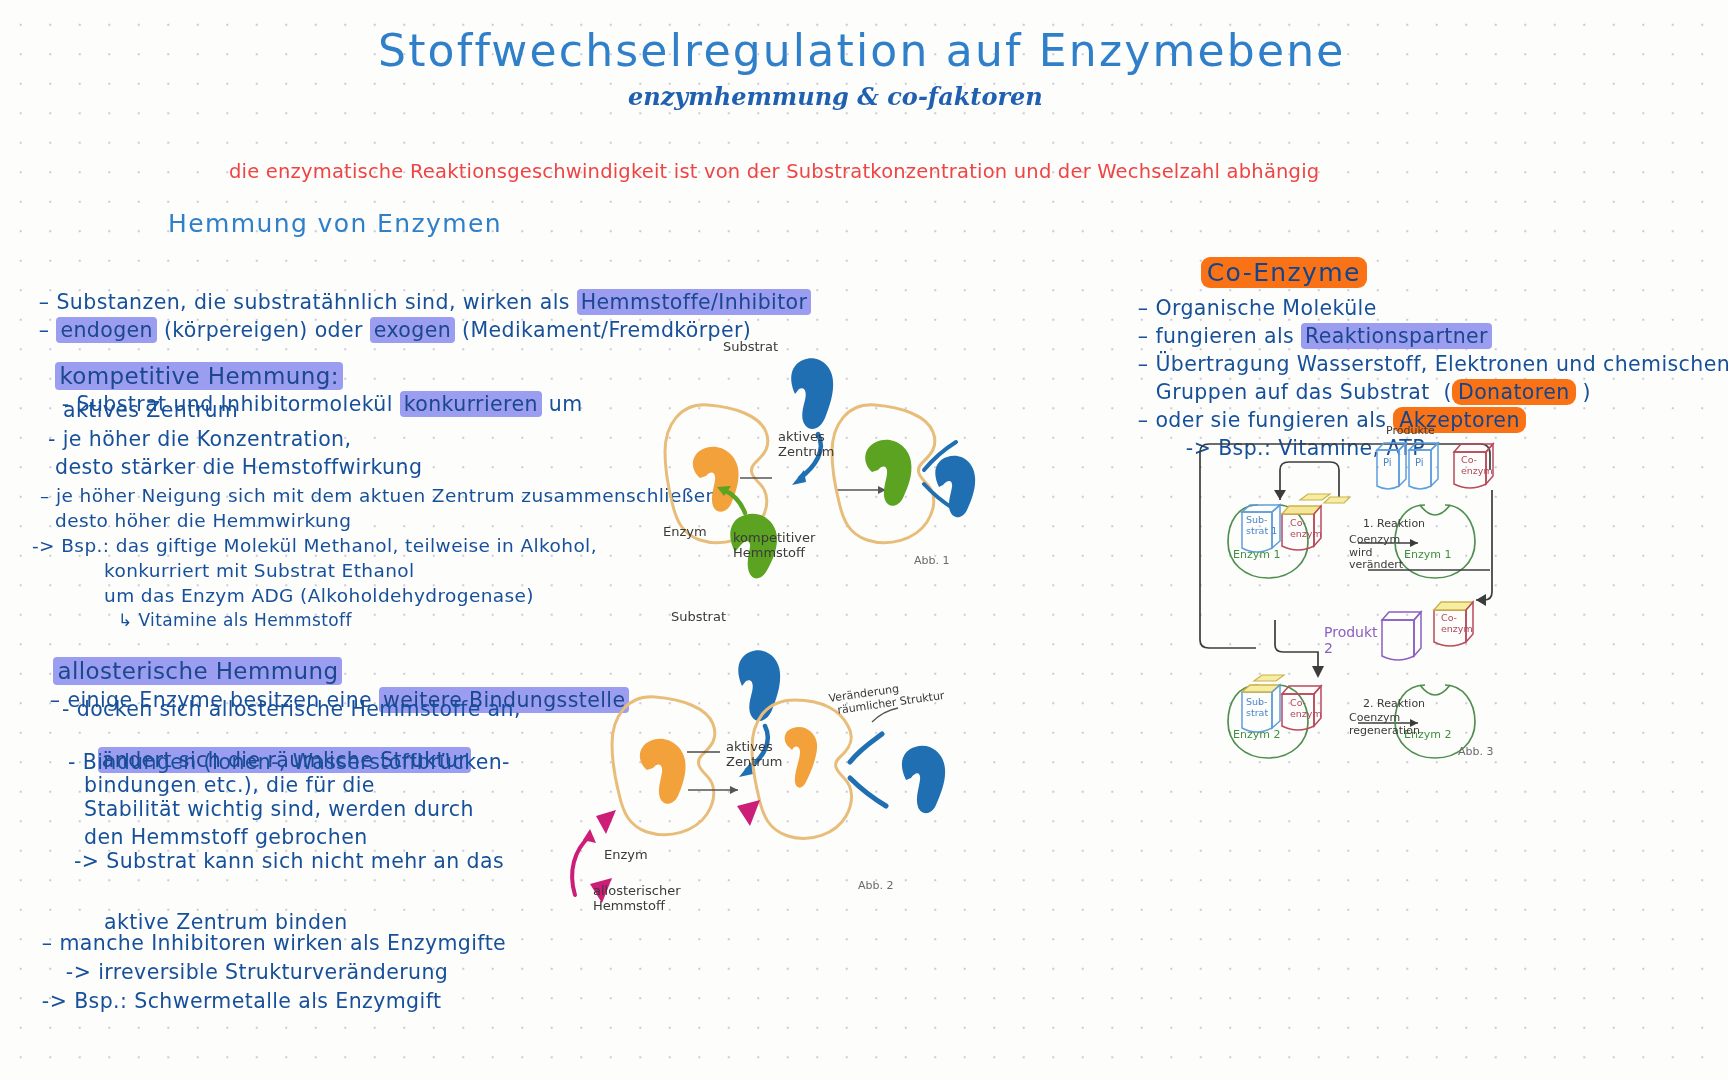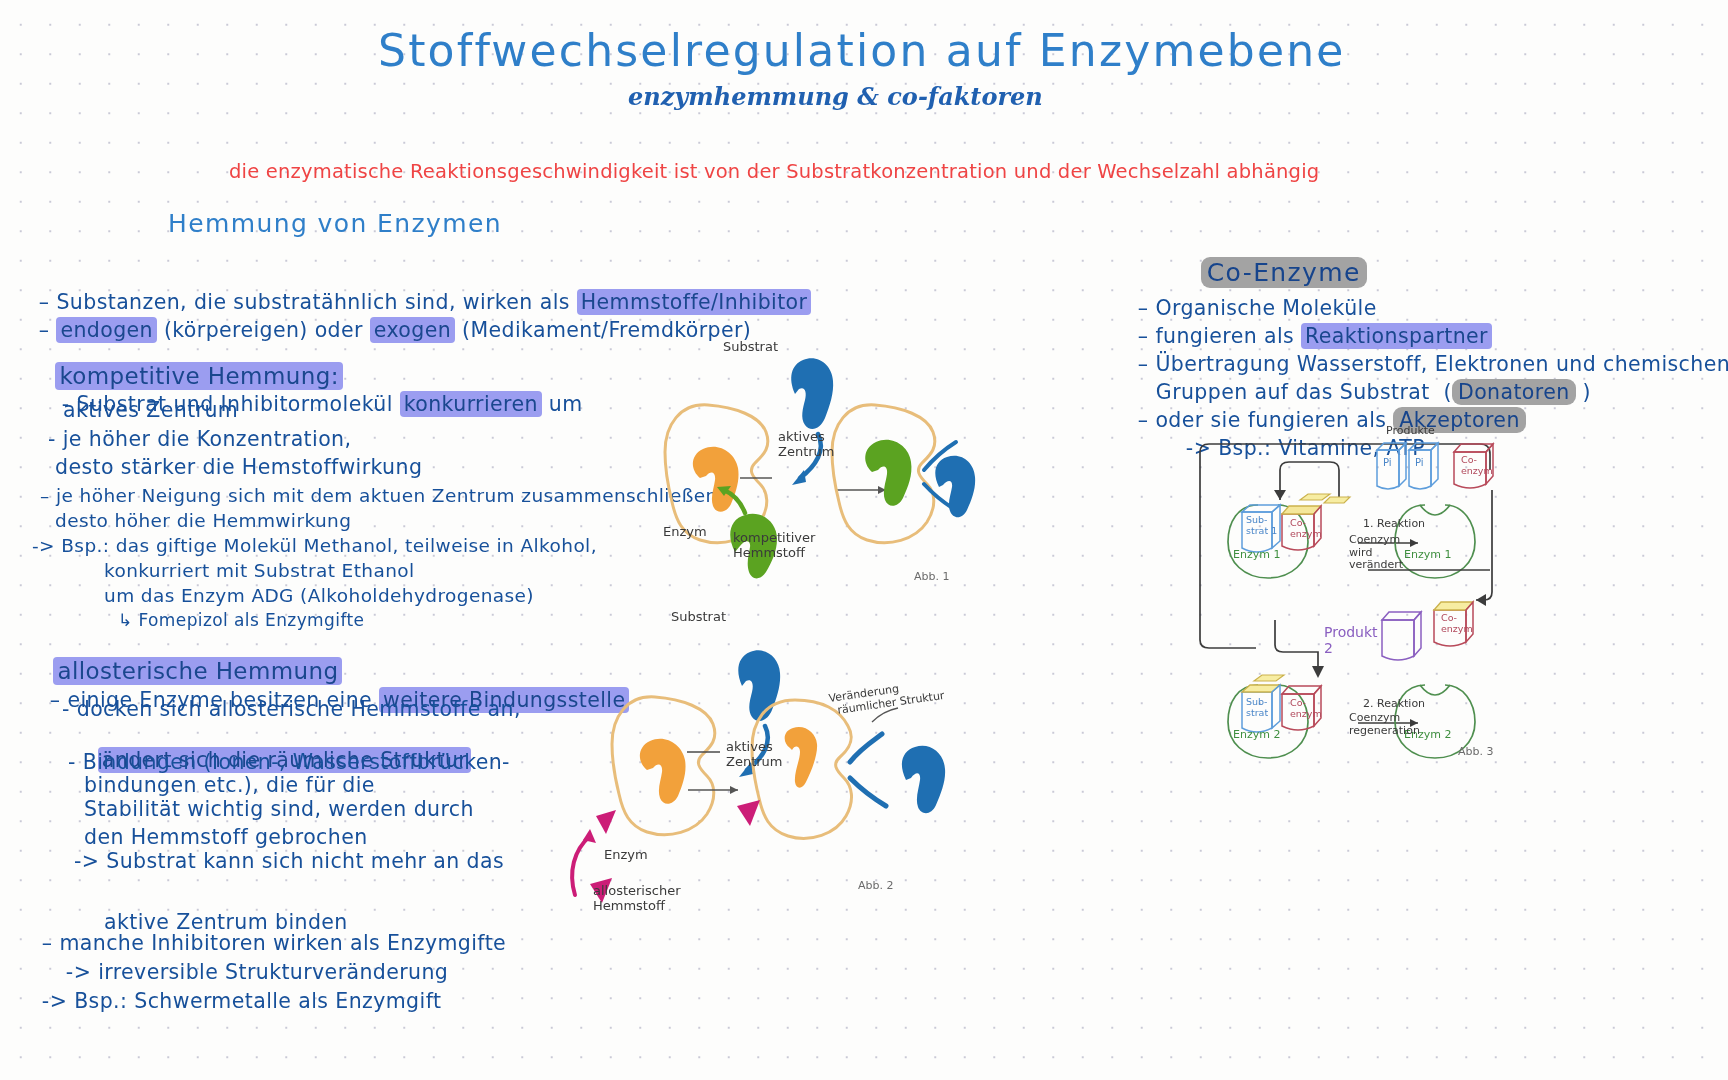--- a/index.html
+++ b/index.html
@@ -29,21 +29,21 @@
   .title{font-size:44px;color:#2f7fc9;letter-spacing:2.2px;font-weight:400;}
   .subtitle{font-size:24px;color:#2060b0;}
   .intro{font-size:19.5px;color:#ef4444;letter-spacing:.2px;}
   .h2{font-size:25px;color:#2f7fc9;letter-spacing:1.4px;}
   .body{font-size:20.5px;color:#17509a;}
   .body-sm{font-size:18.5px;color:#17509a;}
 
   
   .hl{background:#9a9cf0;opacity:.98;border-radius:4px;padding:1px 4px;
       box-decoration-break:clone;-webkit-box-decoration-break:clone;color:#16448c;}
-  .hl-soft{background:#a3a3a3;border-radius:9px;padding:1px 6px;color:#16448c;}
+  .hl-soft{background:#f97316;border-radius:9px;padding:1px 6px;color:#16448c;}
 
   
   .fig-cap{font-size:11px;color:#6b6b6b;font-family:"DejaVu Sans",sans-serif;}
   .diag-label{font-size:13px;color:#3a3a3a;font-family:"DejaVu Sans",sans-serif;line-height:1.15;}
   .diag-label-sm{font-size:11px;color:#3a3a3a;font-family:"DejaVu Sans",sans-serif;line-height:1.15;}
   svg{overflow:visible;}
   .nofill{fill:none;}
 </style>
 </head>
 <body>
@@ -74,21 +74,21 @@
 
 <div class="t hand body" style="left:48px;top:428px;">-&nbsp;je höher die Konzentration,</div>
 <div class="t hand body" style="left:55px;top:456px;">desto stärker die Hemstoffwirkung</div>
 
 <div class="t hand body-sm" style="left:40px;top:486px;">–&nbsp;je höher Neigung sich mit dem aktuen Zentrum zusammenschließen,</div>
 <div class="t hand body-sm" style="left:55px;top:511px;">desto höher die Hemmwirkung</div>
 
 <div class="t hand body-sm" style="left:32px;top:536px;">-&gt;&nbsp;Bsp.: das giftige Molekül Methanol, teilweise in Alkohol,</div>
 <div class="t hand body-sm" style="left:104px;top:561px;">konkurriert mit Substrat Ethanol</div>
 <div class="t hand body-sm" style="left:104px;top:586px;">um das Enzym ADG (Alkoholdehydrogenase)</div>
-<div class="t hand body-sm" style="left:118px;top:611px;font-size:17px;">↳ Fomepizol als Enzymgifte</div>
+<div class="t hand body-sm" style="left:118px;top:611px;font-size:17px;">↳ Vitamine als Hemmstoff</div>
 
 <div class="t hand" style="left:38px;top:634px;font-size:23px;">
   <span class="hl">allosterische Hemmung</span>
 </div>
 
 <div class="t hand body" style="left:36px;top:667px;">
   –&nbsp;einige Enzyme besitzen eine <span class="hl">weitere Bindungsstelle</span>
 </div>
 
 <div class="t hand body" style="left:62px;top:698px;">-&nbsp;docken sich allosterische Hemmstoffe an,</div>
@@ -179,21 +179,21 @@
   <path d="M924 484 C 934 495, 946 504, 954 509" class="nofill" stroke="#1f6fb2" stroke-width="4" stroke-linecap="round"></path>
   <path d="M939 487 C 932 473, 935 461, 947 457 C 961 452, 974 462, 975 477
            C 976 488, 972 499, 967 510 C 962 520, 953 519, 950 511
            C 947 503, 951 494, 952 487 C 953 480, 948 479, 943 485 Z" fill="#1f6fb2"></path>
 </svg>
 
 <div class="t diag-label" style="left:723px;top:340px;">Substrat</div>
 <div class="t diag-label" style="left:778px;top:430px;">aktives<br>Zentrum</div>
 <div class="t diag-label" style="left:663px;top:525px;">Enzym</div>
 <div class="t diag-label" style="left:733px;top:531px;">kompetitiver<br>Hemmstoff</div>
-<div class="t fig-cap" style="left:914px;top:571px;">Abb. 1</div>
+<div class="t fig-cap" style="left:914px;top:555px;">Abb. 1</div>
 
 <svg class="layer" width="1728" height="1080">
 
   <path d="M742 686 C 735 670, 738 657, 750 652 C 765 646, 779 657, 780 673
            C 781 685, 777 697, 772 710 C 767 722, 757 724, 752 717
            C 747 710, 750 700, 752 692 C 754 684, 752 678, 746 681 Z" fill="#1f6fb2"></path>
   <path d="M765 726 C 773 742, 763 758, 747 770" class="nofill" stroke="#1f6fb2" stroke-width="4.5" stroke-linecap="round"></path>
   <path d="M739 777 L 751 762 L 753 774 Z" fill="#1f6fb2"></path>
 
   <path d="M655 697 C 627 695, 612 717, 612 744 C 612 762, 615 778, 619 794

